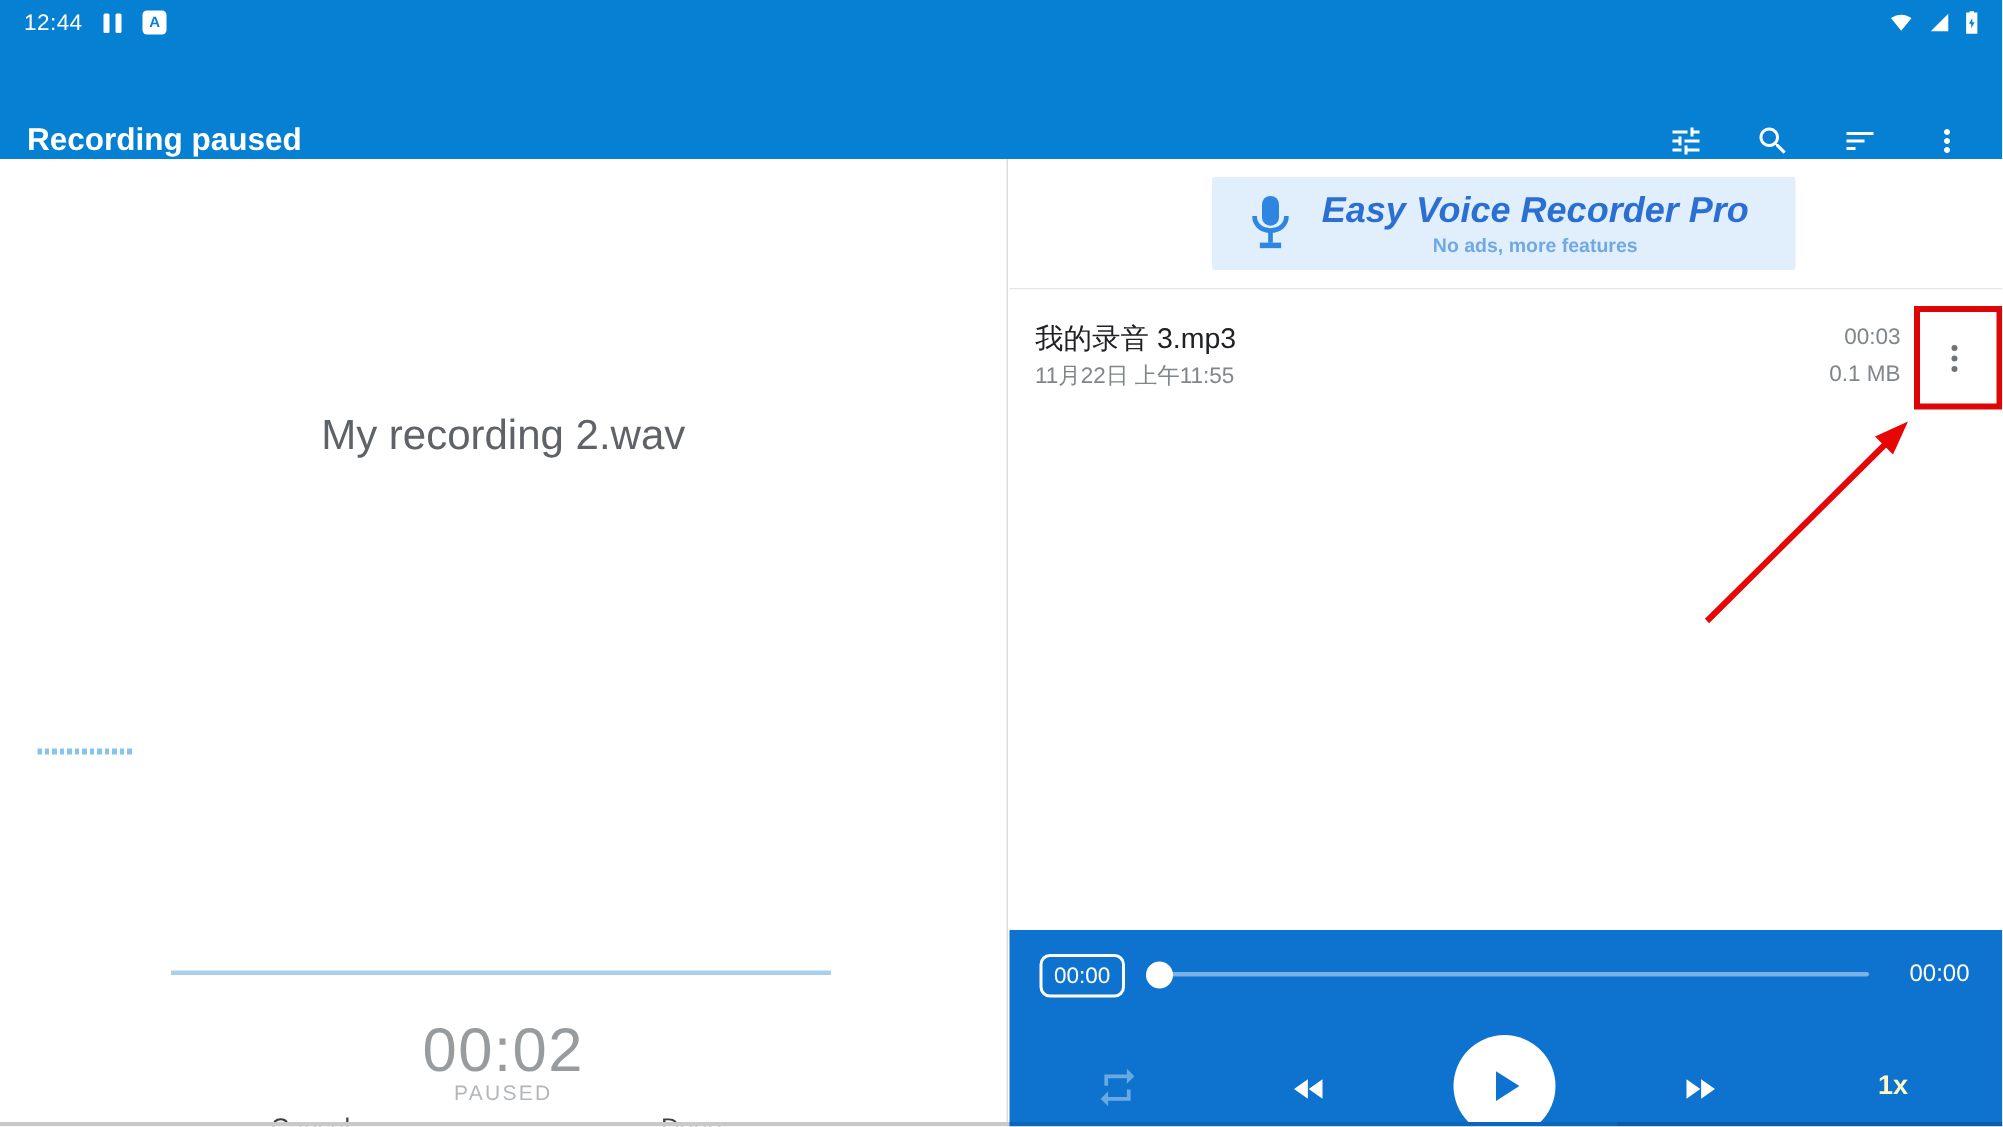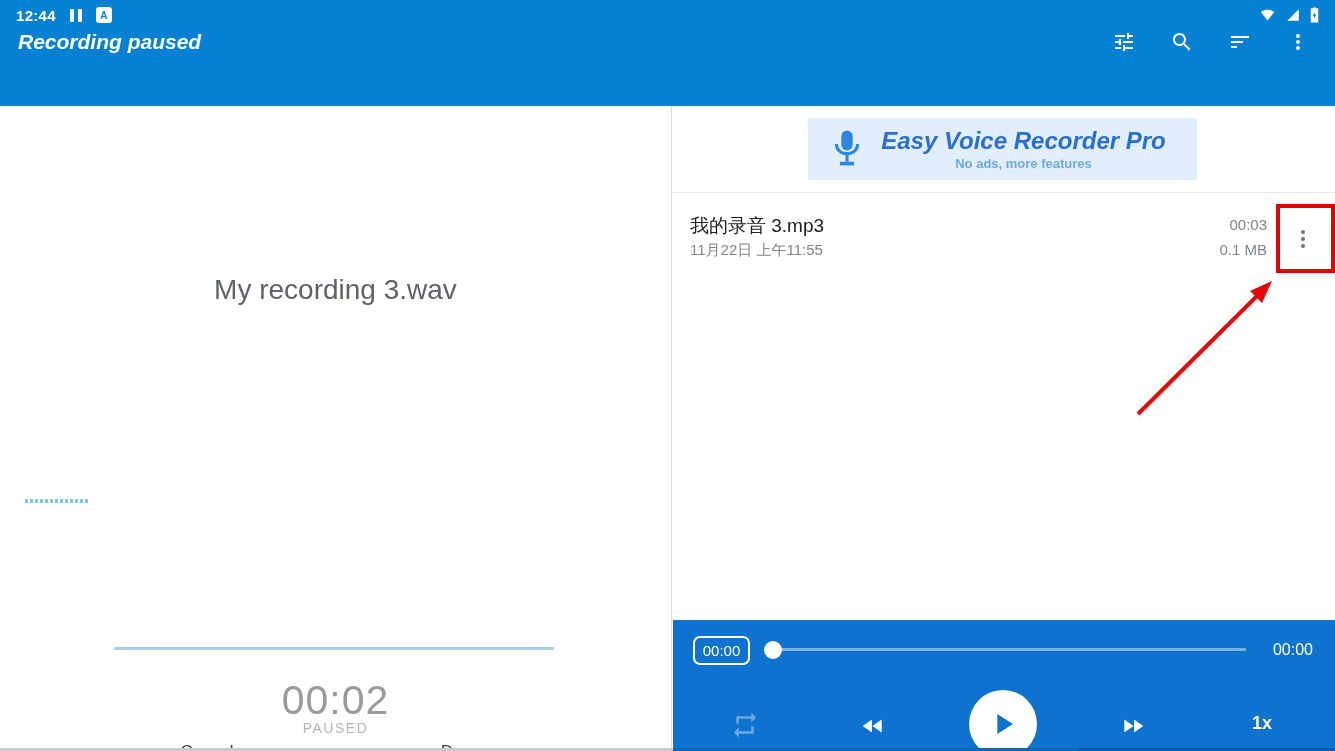--- a/index.html
+++ b/index.html
@@ -5,27 +5,27 @@
   * { margin:0; padding:0; box-sizing:border-box; }
   html,body { width:1335px; height:751px; }
   body { font-family:"Liberation Sans", sans-serif; background:#fff; overflow:hidden; }
   .app { position:relative; width:1335px; height:751px; background:#fff; overflow:hidden; }
 
   
   .header { position:absolute; top:0; left:0; width:1335px; height:106px; background:#0680d3; }
   .statusbar { position:absolute; top:0; left:0; right:0; height:30px; display:flex; align-items:center; justify-content:space-between; padding:0 16px; }
   .sb-left { display:flex; align-items:center; gap:14px; }
   .sb-right { display:flex; align-items:center; gap:9px; }
-  .sb-time { color:#fff; font-size:15px; font-weight:bold; letter-spacing:.3px; }
+  .sb-time { color:#fff; font-size:15px; font-weight:normal; letter-spacing:.3px; }
   .pause-glyph { display:flex; gap:4px; }
   .pause-glyph i { display:block; width:4px; height:13px; background:#fff; border-radius:1px; }
   .notif-a { width:16px; height:16px; background:#fff; border-radius:3px; color:#0680d3; font-size:10px; font-weight:bold; display:flex; align-items:center; justify-content:center; }
   .sb-icon svg { display:block; }
 
-  .toolbar { position:absolute; top:30px; left:0; right:0; height:76px; display:flex; align-items:flex-start; padding-left:18px;font-style:italic; }
+  .toolbar { position:absolute; top:30px; left:0; right:0; height:76px; display:flex; align-items:flex-end; padding-left:18px; }
   .toolbar-title { color:#fff; font-size:21px; font-weight:bold; }
   .toolbar-actions { margin-left:auto; display:flex; align-items:center; gap:34px; padding-right:25px; }
   .action-btn { width:24px; height:24px; display:flex; align-items:center; justify-content:center; cursor:pointer; }
   .action-btn svg { display:block; }
 
   
   .left-pane { position:absolute; top:106px; left:0; width:672px; bottom:0; background:#fff; border-right:1px solid #dcdcdc; }
   .rec-title { position:absolute; top:168px; left:0; width:100%; text-align:center; font-size:28px; color:#5f6368; }
   .mini-wave { position:absolute; left:25px; top:393px; width:65px; height:4px;
     background:repeating-linear-gradient(90deg,#84c4ef 0 3px, transparent 3px 5px); }
@@ -127,21 +127,21 @@
         <span class="action-btn">
           <svg width="24" height="24" viewBox="0 0 24 24">
               <path fill="#fff" d="M12 8c1.1 0 2-.9 2-2s-.9-2-2-2-2 .9-2 2 .9 2 2 2zm0 2c-1.1 0-2 .9-2 2s.9 2 2 2 2-.9 2-2-.9-2-2-2zm0 6c-1.1 0-2 .9-2 2s.9 2 2 2 2-.9 2-2-.9-2-2-2z"></path>
             </svg>
         </span>
       </div>
     </div>
   </div>
 
   <div class="left-pane">
-    <div class="rec-title">My recording 3.wav</div>
+    <div class="rec-title">My recording 2.wav</div>
     <div class="mini-wave"></div>
     <div class="wave-baseline"></div>
     <div class="rec-timer">00:02</div>
     <div class="rec-state">PAUSED</div>
     <div class="btn-label label-cancel">Cancel</div>
     <div class="btn-label label-done">Done</div>
 
   </div>
 
   <div class="right-pane">

